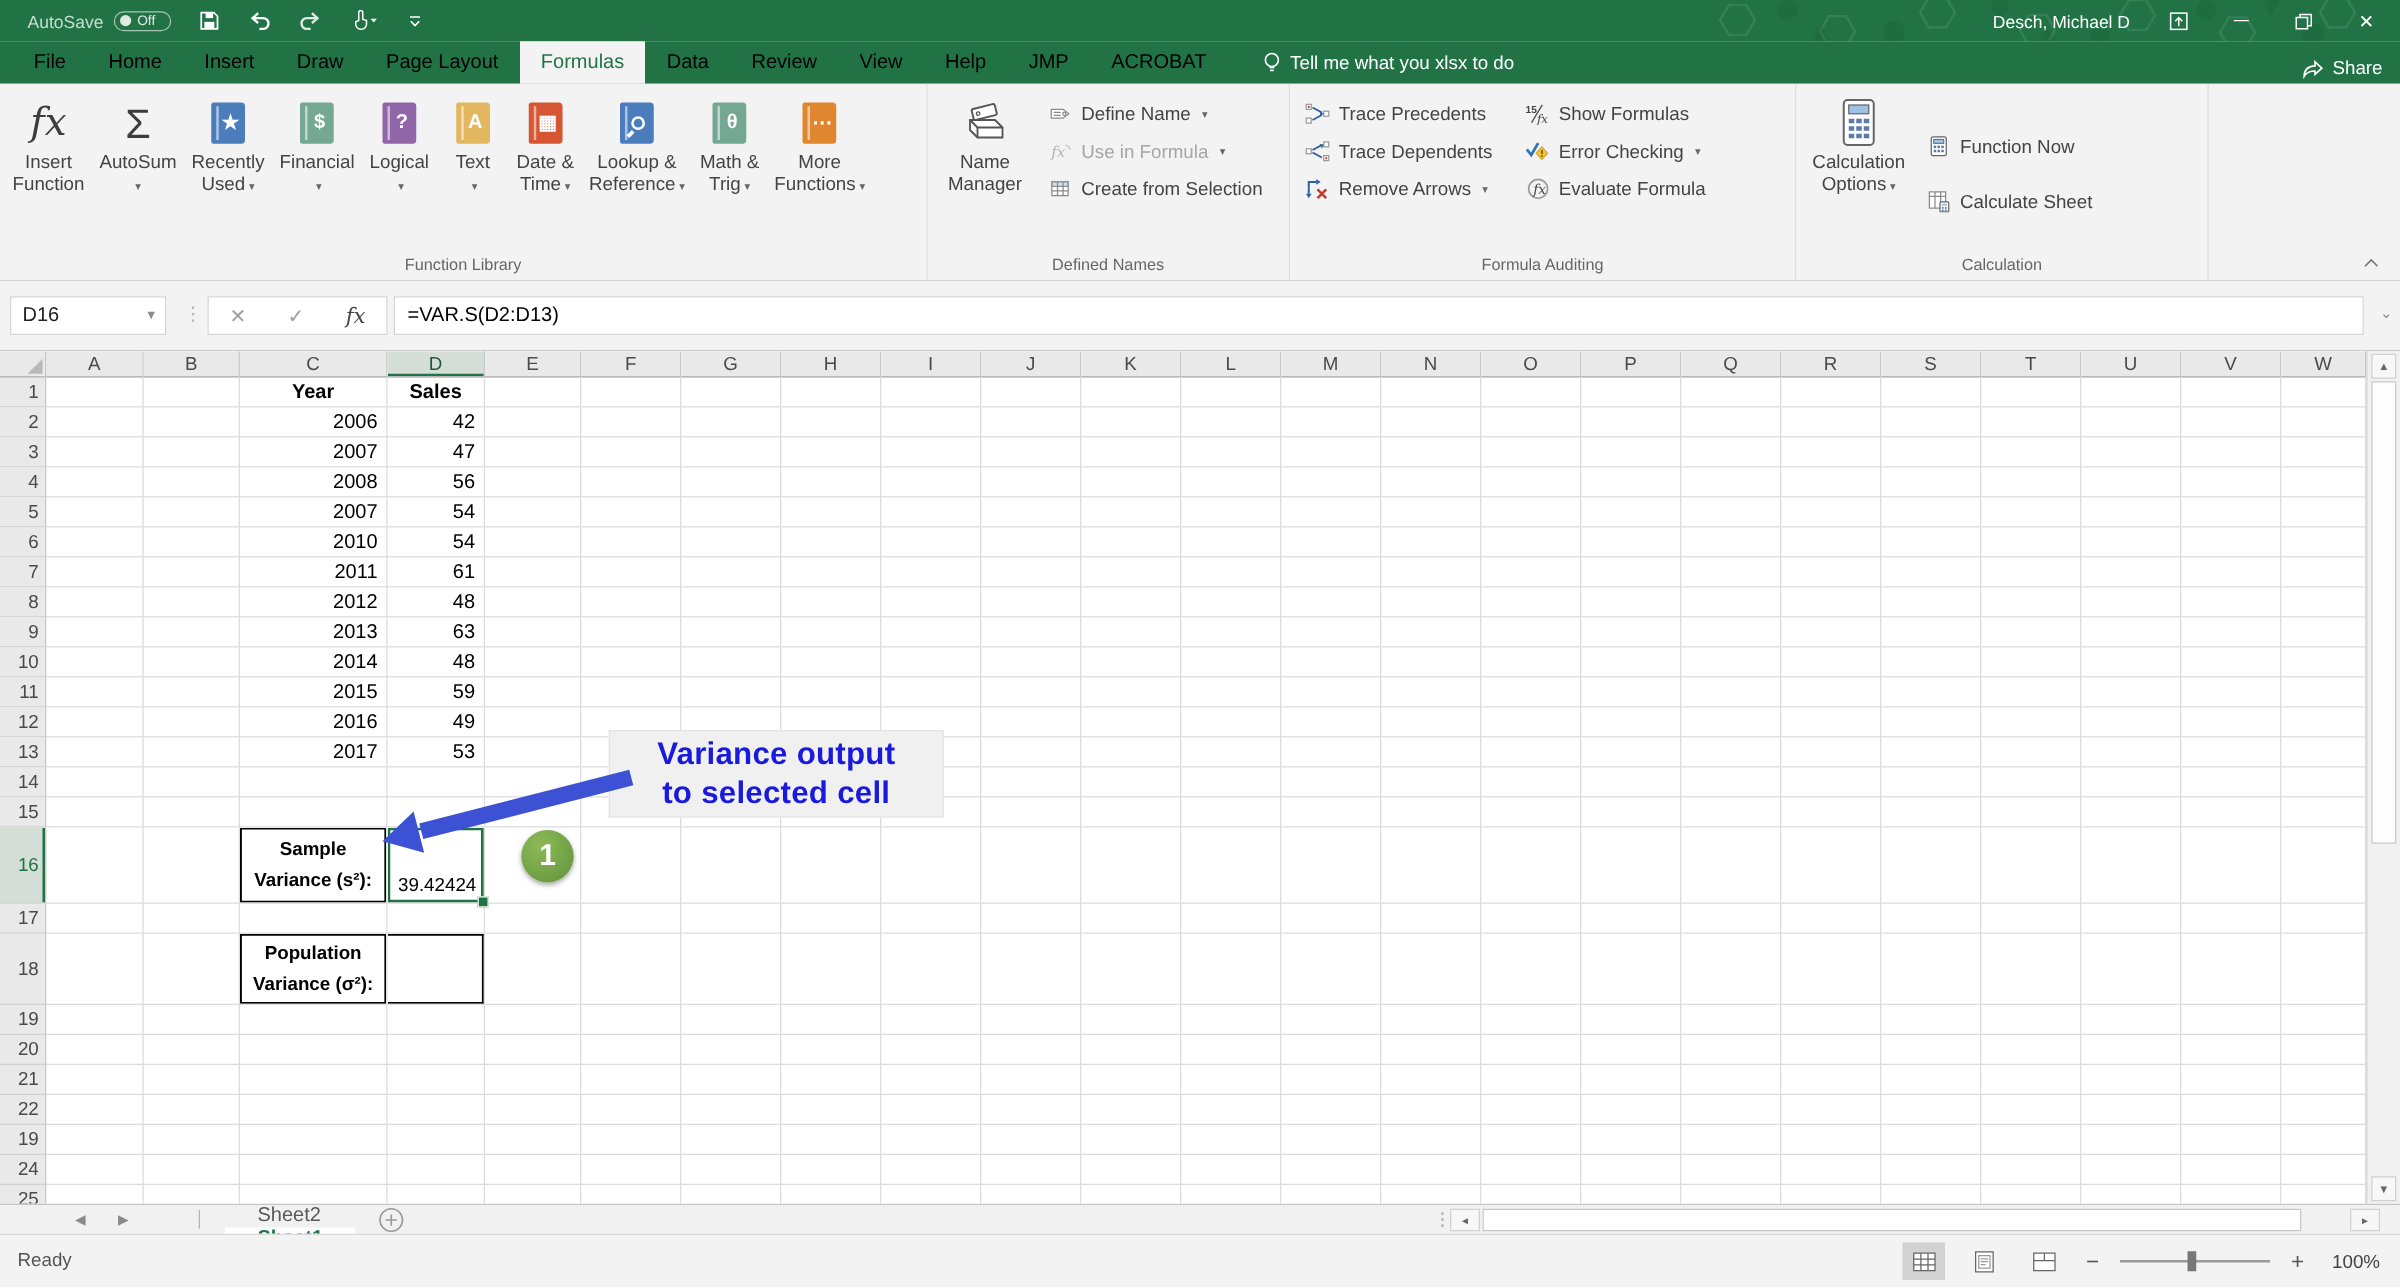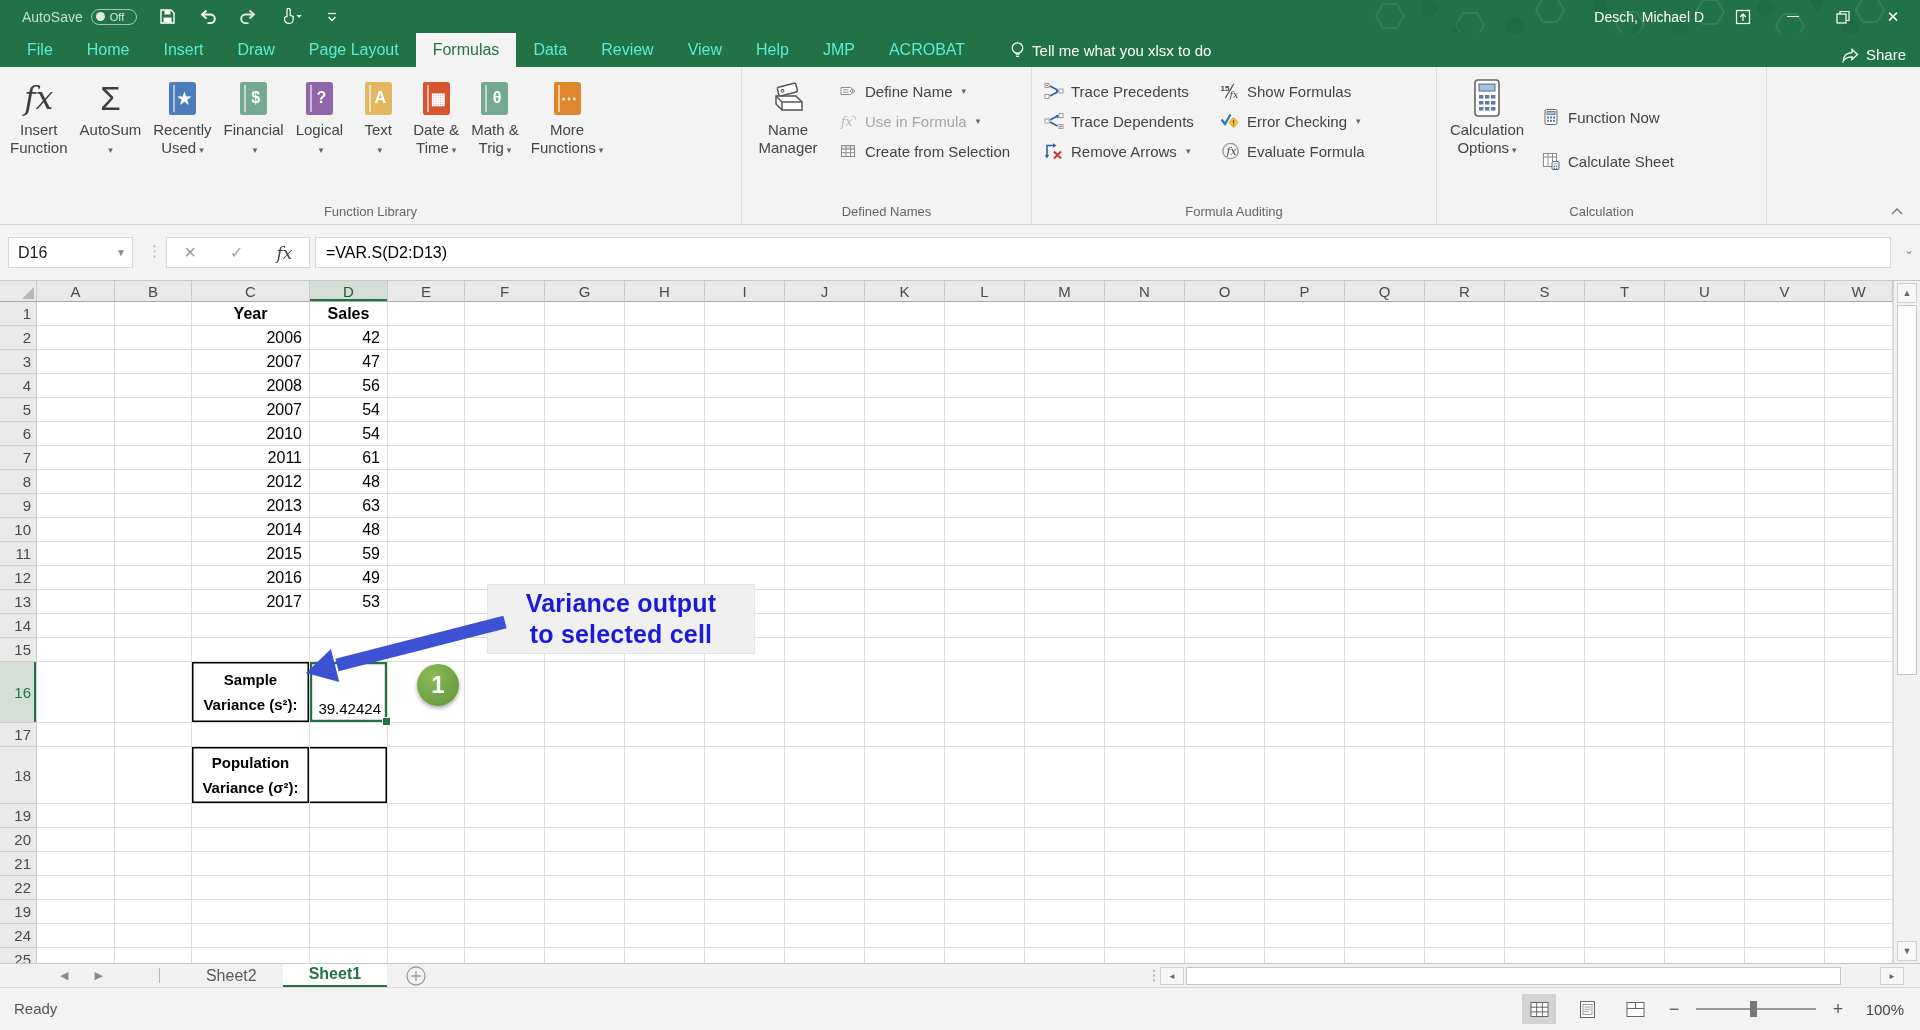--- a/index.html
+++ b/index.html
@@ -20,21 +20,21 @@
   .tb-title { position:absolute; left:0; right:0; text-align:center; font-size:15px; color:#fff; z-index:1; }
   .tb-right { position:absolute; right:0; top:0; height:33px; display:flex; align-items:center; gap:28px; padding-right:16px; z-index:2; }
   .tb-user { font-size:14px; color:#fff; }
   .winbtn { display:flex; align-items:center; justify-content:center; width:22px; height:22px; font-size:15px; color:#fff; }
   .min-glyph { display:block; width:12px; border-top:1.4px solid #fff; }
 
   
   .tabbar { position:absolute; left:0; top:33px; width:1920px; height:34px; background:#217346;
     display:flex; align-items:flex-end; }
   .rtabs { display:flex; align-items:flex-end; height:34px; padding-left:10px; }
-  .rtab { color:#5eead4; font-size:16px; padding:0 17px; height:34px; display:flex; align-items:center; cursor:default; }
+  .rtab { color:#000000; font-size:16px; padding:0 17px; height:34px; display:flex; align-items:center; cursor:default; }
   .rtab.active { background:#f3f3f3; color:#217346; }
   .tellme { display:flex; align-items:center; gap:7px; color:#fff; font-size:15px; margin-left:28px; height:34px; }
   .share { position:absolute; right:14px; bottom:4px; display:flex; align-items:center; gap:6px; color:#fff; font-size:15px; }
 
   
   .ribbon { position:absolute; left:0; top:67px; width:1920px; height:158px; background:#f3f3f3;
     border-bottom:1px solid #d4d4d4; display:flex; }
   .rgroup { position:relative; height:157px; border-right:1px solid #dedede; display:flex; flex-direction:column; }
   .rcontent { flex:1; display:flex; align-items:stretch; padding:3px 4px 0 4px; }
   .glabel { height:22px; text-align:center; font-size:13px; color:#666; line-height:20px; }
@@ -115,21 +115,21 @@
   .ann-arrow { position:absolute; left:290px; top:596px; z-index:9; }
   .ann-badge { position:absolute; left:417px; top:664px; width:42px; height:42px; border-radius:50%;
     background:radial-gradient(circle at 35% 30%, #8cba57, #60923a); box-shadow:0 2px 4px rgba(0,0,0,.35);
     display:flex; align-items:center; justify-content:center; color:#fff; font-size:24px; font-weight:bold; z-index:10; }
 
   
   .sheettabs { position:absolute; left:0; top:963px; width:1920px; height:24px; background:#f1f1f1;
     border-top:1px solid #c6c6c6; display:flex; align-items:center; }
   .st-nav { display:flex; gap:26px; padding-left:60px; color:#8a8a8a; font-size:11px; }
   .st-divider { width:1px; height:15px; background:#b5b5b5; margin:0 0 0 56px; }
-  .stabs { display:flex; height:24px; margin-left:20px; }
+  .stabs { display:flex; height:24px; margin-left:20px;flex-direction:column; }
   .stab { padding:0 26px; display:flex; align-items:center; font-size:16px; color:#595959; height:24px; cursor:default; }
   .stab.active { background:#fff; color:#217346; font-weight:bold; border-bottom:3px solid #217346; }
   .st-add { margin-left:18px; display:flex; align-items:center; }
   .st-split { position:absolute; left:1147px; top:3px; color:#9a9a9a; font-size:14px; }
   .hscroll { position:absolute; left:1160px; top:3px; width:744px; height:18px; background:#f1f1f1; }
   .hs-left { position:absolute; left:0; top:0; width:24px; height:18px; background:#f7f7f7; border:1px solid #d0d0d0;
     display:flex; align-items:center; justify-content:center; font-size:8px; color:#666; }
   .hs-thumb { position:absolute; left:26px; top:0; width:655px; height:18px; background:#fff; border:1px solid #c6c6c6; }
   .hs-right { position:absolute; right:0; top:0; width:24px; height:18px; background:#f7f7f7; border:1px solid #d0d0d0;
     display:flex; align-items:center; justify-content:center; font-size:8px; color:#666; }
@@ -323,20 +323,29 @@
             <div class="bicon">
               <div class="book" style="background: rgb(214, 85, 50);">
                 <span class="bglyph">▦</span>
               </div>
             </div>
             <div class="blabel">Date &amp;</div>
             <div class="blabel">Time<span class="caret">▾</span></div>
           </div>
           <div class="rbig">
             <div class="bicon">
+              <div class="book" style="background: rgb(75, 125, 189);">
+                <span class="glyph-search"></span>
+              </div>
+            </div>
+            <div class="blabel">Lookup &amp;</div>
+            <div class="blabel">Reference<span class="caret">▾</span></div>
+          </div>
+          <div class="rbig">
+            <div class="bicon">
               <div class="book" style="background: rgb(116, 168, 146);">
                 <span class="bglyph">θ</span>
               </div>
             </div>
             <div class="blabel">Math &amp;</div>
             <div class="blabel">Trig<span class="caret">▾</span></div>
           </div>
           <div class="rbig">
             <div class="bicon">
               <div class="book" style="background: rgb(224, 134, 46);">

